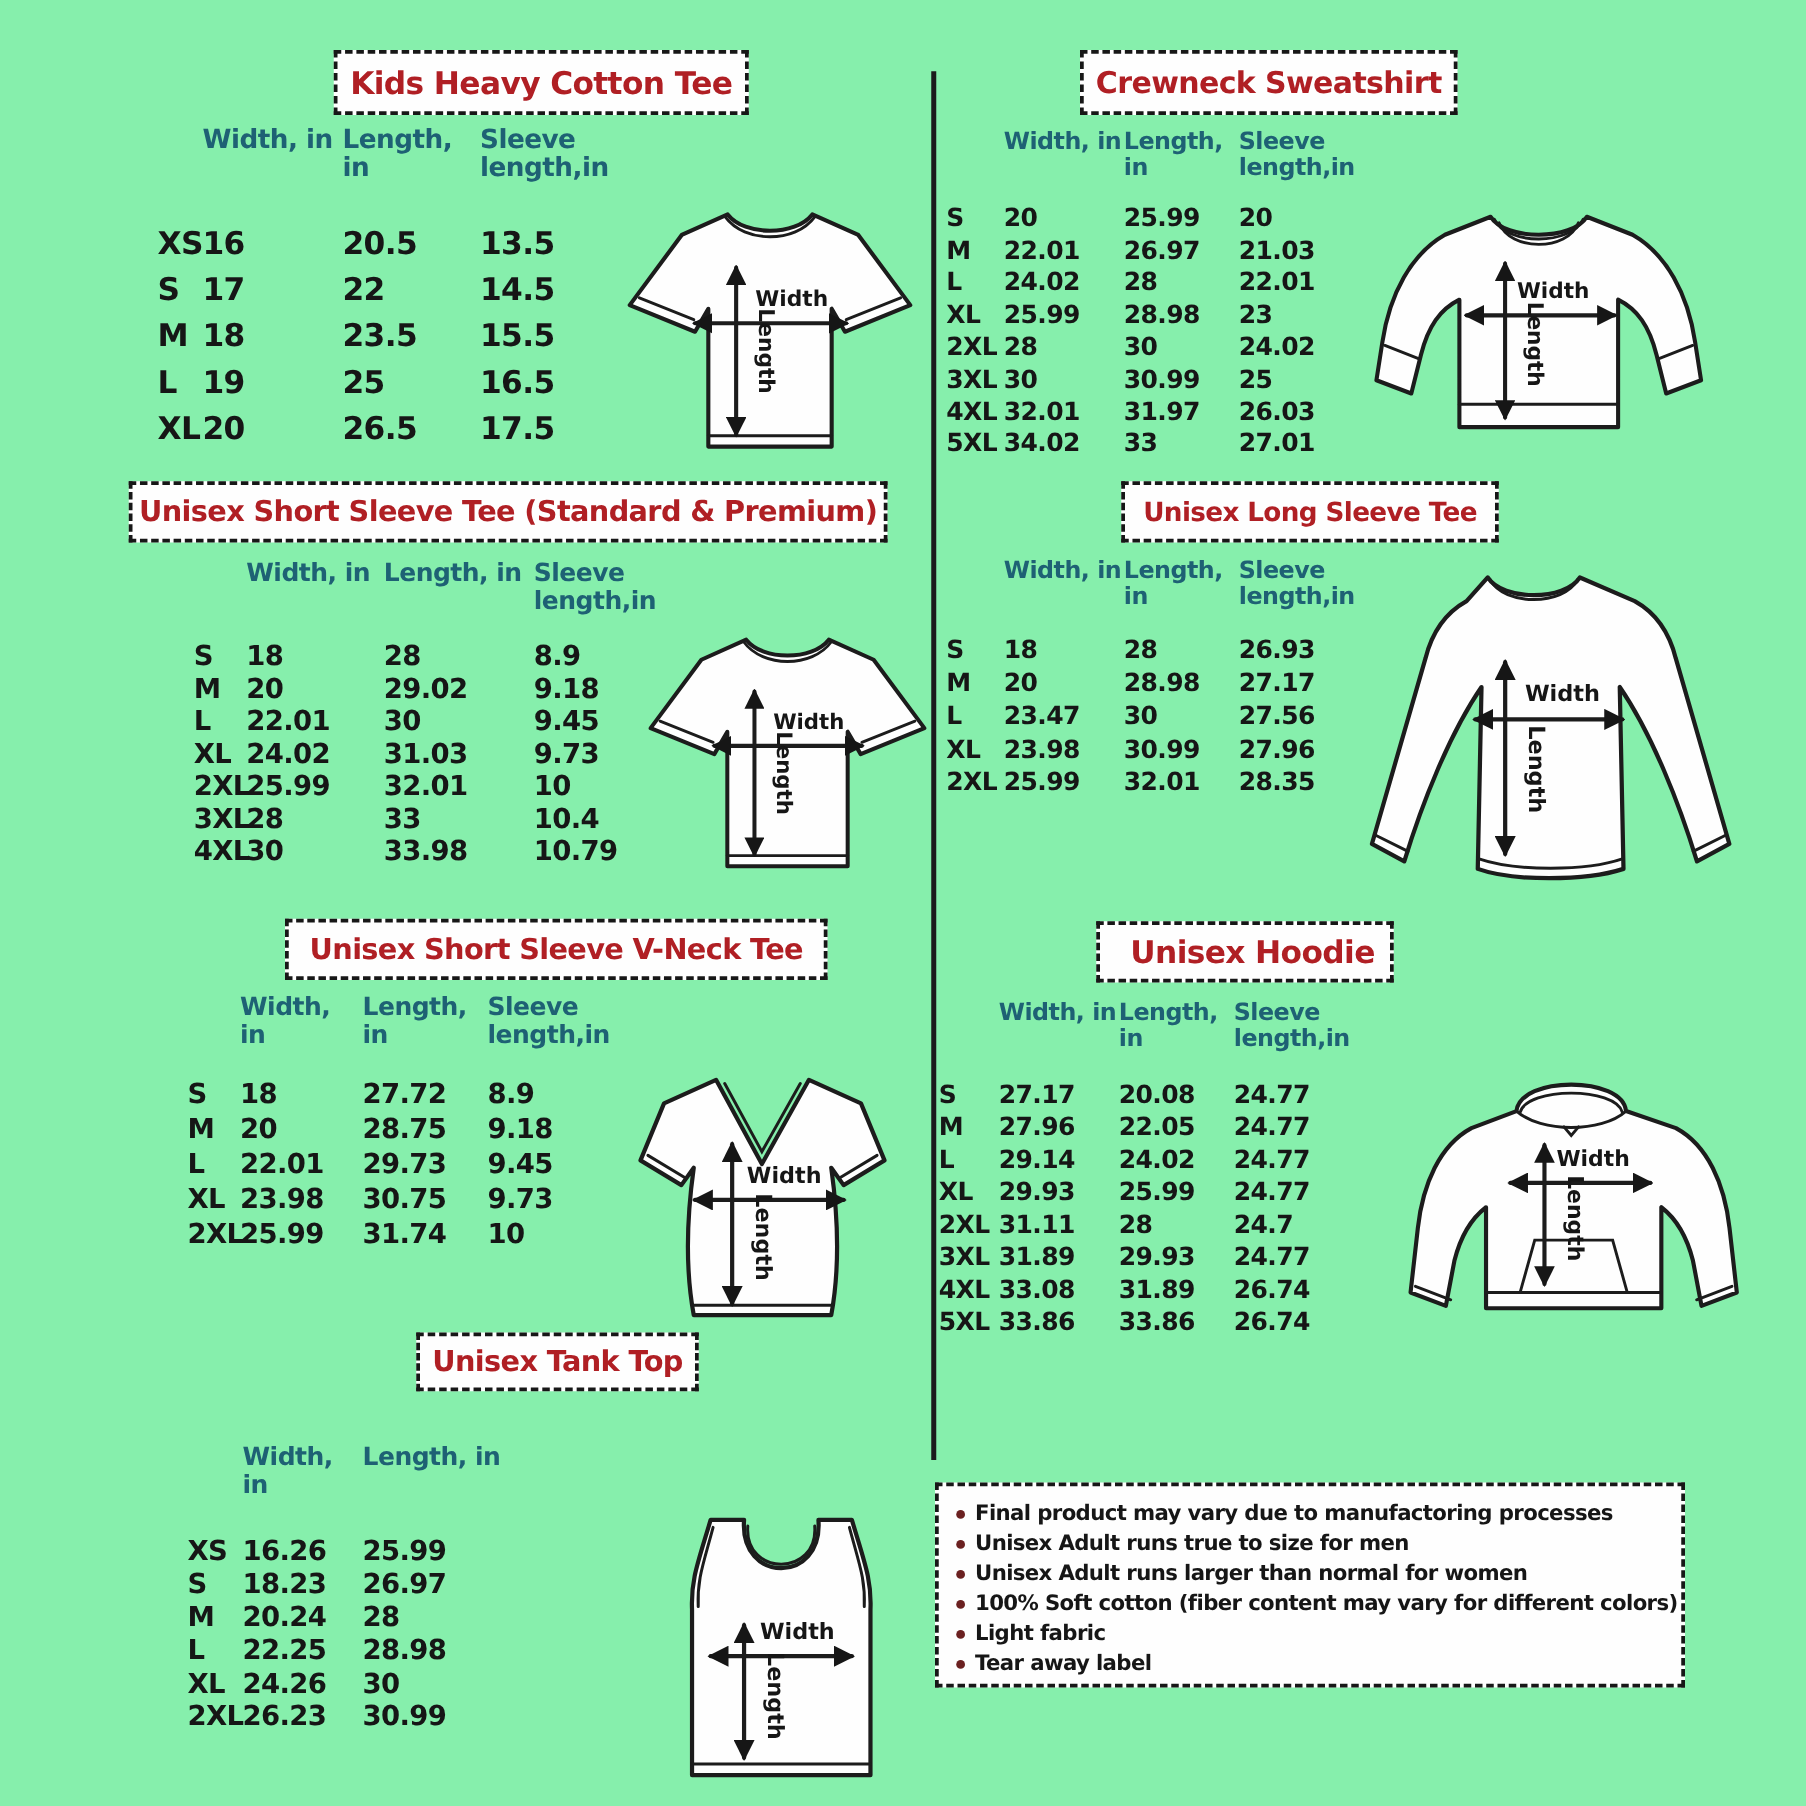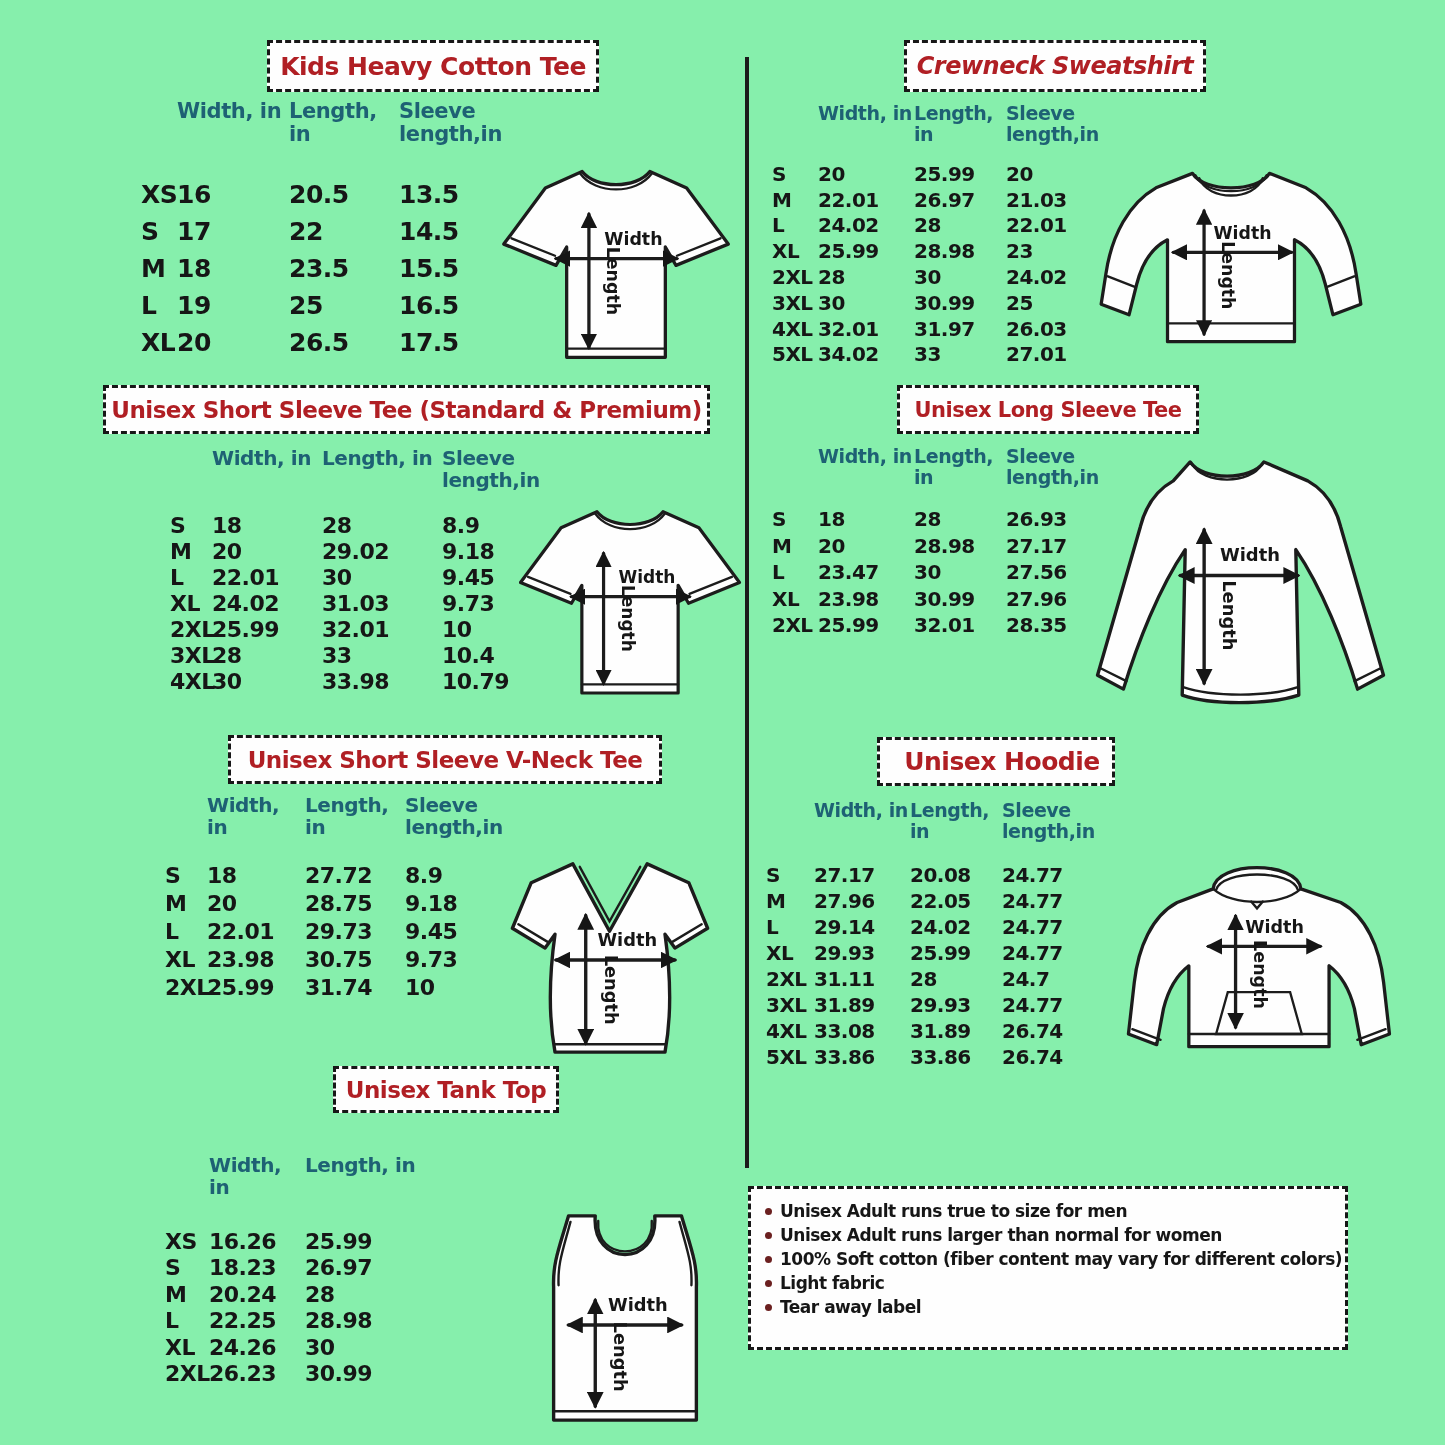--- a/index.html
+++ b/index.html
@@ -17,21 +17,21 @@
     position:absolute;border:3px dashed #171717;background:#fefefe;
     display:flex;align-items:center;justify-content:center;
     box-sizing:border-box;
   }
   .title-text{
     font-weight:700;color:#b01f24;white-space:nowrap;letter-spacing:-0.5px;
   }
 
   
   .size-table{position:absolute;}
-  .trow{display:grid;grid-template-columns:var(--cols);align-items:center;height:var(--rh);margin-left:15px;}
+  .trow{display:grid;grid-template-columns:var(--cols);align-items:center;height:var(--rh);}
   .trow.thead{height:auto;min-height:var(--hh);align-items:flex-start;margin-bottom:var(--hgap);}
   .cell{font-weight:700;}
   .hcell{
     color:#1e6174;font-size:var(--hfs);line-height:1.08;
     white-space:pre-line;letter-spacing:-0.4px;
   }
   .scell{color:#161616;font-size:var(--fs);letter-spacing:-0.5px;}
   .vcell{color:#161616;font-size:var(--fs);letter-spacing:-0.5px;}
 
   
@@ -124,21 +124,21 @@
       <path class="detail" d="M17,83 L62,101"></path>
       <path class="detail" d="M233,83 L188,101"></path>
       <line class="arrow" x1="63" y1="104" x2="188" y2="104"></line>
       <line class="arrow" x1="97" y1="58" x2="97" y2="196"></line>
       <text class="lbl" x="143" y="90" text-anchor="middle">Width</text>
       <text class="lbl" transform="translate(116,127) rotate(90)" text-anchor="middle">Length</text>
     </svg>
   </section>
 
   <section>
-    <div class="title-box" style="left:904px;top:40px;width:302px;height:52px;font-style:italic;">
+    <div class="title-box" style="left:864px;top:40px;width:302px;height:52px;">
       <span class="title-text" style="font-size:24px;">Crewneck Sweatshirt</span>
     </div>
     <div class="size-table" style="left:757px;top:103px;--cols:46px 96px 92px 92px;--rh:25.8px;--hh:54px;--hgap:4px;--fs:20px;--hfs:19px;">
         <div class="trow thead">
           <div class="cell hcell"></div>
           <div class="cell hcell">Width, in</div>
           <div class="cell hcell">Length, in</div>
           <div class="cell hcell">Sleeve
 length,in</div>
         </div>
@@ -511,20 +511,24 @@
       <path class="detail" d="M13,207 L157,207"></path>
       <line class="arrow" x1="28" y1="120" x2="142" y2="120"></line>
       <line class="arrow" x1="55" y1="95" x2="55" y2="202"></line>
       <text class="lbl" x="98" y="106" text-anchor="middle">Width</text>
       <text class="lbl" transform="translate(74,152) rotate(90)" text-anchor="middle">Length</text>
     </svg>
   </section>
 
   <div id="notes-box">
     <ul id="notes-list">
+        <li>
+          <span class="dot"></span>
+          <span>Final product may vary due to manufactoring processes</span>
+        </li>
         <li>
           <span class="dot"></span>
           <span>Unisex Adult runs true to size for men</span>
         </li>
         <li>
           <span class="dot"></span>
           <span>Unisex Adult runs larger than normal for women</span>
         </li>
         <li>
           <span class="dot"></span>

